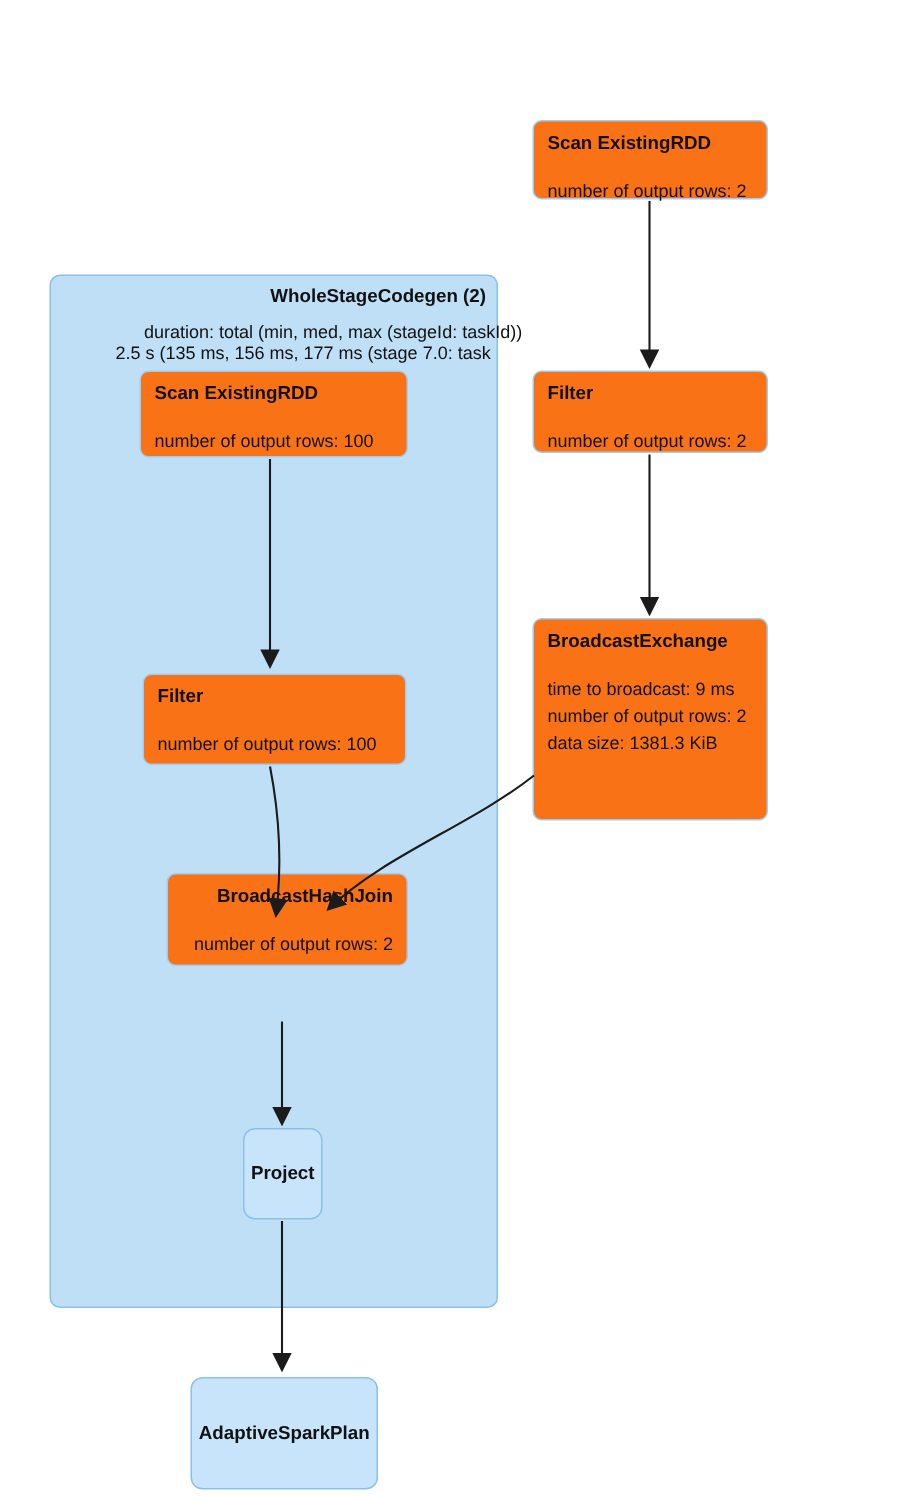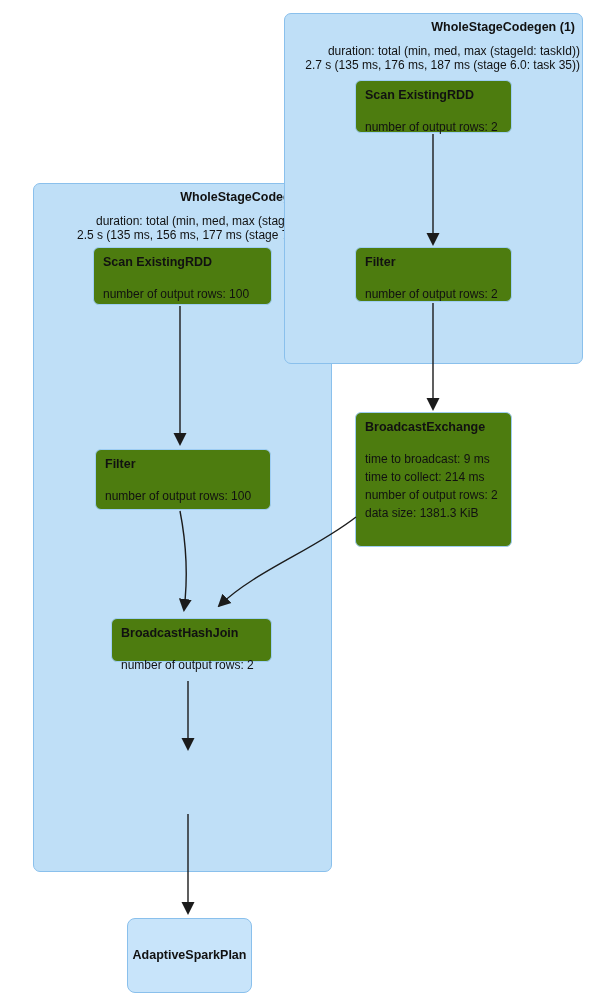--- a/index.html
+++ b/index.html
@@ -35,21 +35,21 @@
     line-height: 14px;
     white-space: nowrap;
   }
   #cluster-1 .dur-1 { top: 30px; right: 2px; }
   #cluster-1 .dur-2 { top: 44px; right: 2px; }
   #cluster-2 .dur-1 { top: 30px; left: 62px; }
   #cluster-2 .dur-2 { top: 44px; left: 43px; }
 
   .node {
     position: absolute;
-    background: #4d7c0f;
+    background: #f97316;
     border: 1px solid #9ecdf3;
     border-radius: 6px;
     box-sizing: border-box;
     padding: 8px 9px;
     font-size: 12px;
     z-index: 3;
     white-space: nowrap;
   }
   .node-title { font-weight: bold; font-size: 12.5px; line-height: 13px; }
   .node-metrics { margin-top: 16px; line-height: 18px; }
@@ -61,21 +61,21 @@
     align-items: center;
     justify-content: center;
     text-align: center;
     padding: 0;
   }
   #node-scan-1   { left: 355px; top: 80px;  width: 157px; height: 53px; }
   #node-filter-1 { left: 355px; top: 247px; width: 157px; height: 55px; }
   #node-scan-2   { left: 93px;  top: 247px; width: 179px; height: 58px; }
   #node-filter-2 { left: 95px;  top: 449px; width: 176px; height: 61px; }
   #node-bexch    { left: 355px; top: 412px; width: 157px; height: 135px; }
-  #node-bhj      { left: 111px; top: 618px; width: 161px; height: 44px; }
+  #node-bhj      { left: 111px; top: 582px; width: 161px; height: 62px; text-align: right; }
   #node-project  { left: 162px; top: 752px; width: 53px;  height: 61px; }
   #node-asp      { left: 127px; top: 918px; width: 125px; height: 75px; }
 
   svg.edges {
     position: absolute;
     left: 0; top: 0;
     width: 614px; height: 997px;
     z-index: 10;
     pointer-events: none;
   }
@@ -89,25 +89,20 @@
 <body>
 
 <div class="canvas">
 
   <div class="cluster" id="cluster-2">
     <div class="cluster-title">WholeStageCodegen (2)</div>
     <div class="dur-line dur-1">duration: total (min, med, max (stageId: taskId))</div>
     <div class="dur-line dur-2">2.5 s (135 ms, 156 ms, 177 ms (stage 7.0: task</div>
   </div>
 
-  <div class="cluster" id="cluster-1">
-    <div class="cluster-title">WholeStageCodegen (1)</div>
-    <div class="dur-line dur-1">duration: total (min, med, max (stageId: taskId))</div>
-    <div class="dur-line dur-2">2.7 s (135 ms, 176 ms, 187 ms (stage 6.0: task 35))</div>
-  </div>
 
   <div class="node" id="node-scan-1">
     <div class="node-title">Scan ExistingRDD</div>
     <div class="node-metrics">
       <div>number of output rows: 2</div>
     </div>
   </div>
 
   <div class="node" id="node-filter-1">
     <div class="node-title">Filter</div>
@@ -127,33 +122,35 @@
     <div class="node-title">Filter</div>
     <div class="node-metrics">
       <div>number of output rows: 100</div>
     </div>
   </div>
 
   <div class="node" id="node-bexch">
     <div class="node-title">BroadcastExchange</div>
     <div class="node-metrics">
       <div>time to broadcast: 9 ms</div>
-      <div>time to collect: 214 ms</div>
       <div>number of output rows: 2</div>
       <div>data size: 1381.3 KiB</div>
     </div>
   </div>
 
   <div class="node" id="node-bhj">
     <div class="node-title">BroadcastHashJoin</div>
     <div class="node-metrics">
       <div>number of output rows: 2</div>
     </div>
   </div>
 
+  <div class="node plain" id="node-project">
+    <div class="node-title">Project</div>
+  </div>
 
   <div class="node plain" id="node-asp">
     <div class="node-title">AdaptiveSparkPlan</div>
   </div>
 
   <svg class="edges" xmlns="http://www.w3.org/2000/svg">
     <defs>
       <marker id="arrow" viewBox="0 0 10 10" refX="8.5" refY="5" markerWidth="13" markerHeight="15" orient="auto" markerUnits="userSpaceOnUse">
         <path d="M 0 0 L 10 5 L 0 10 Z" fill="#1b1b1b"></path>
       </marker>

